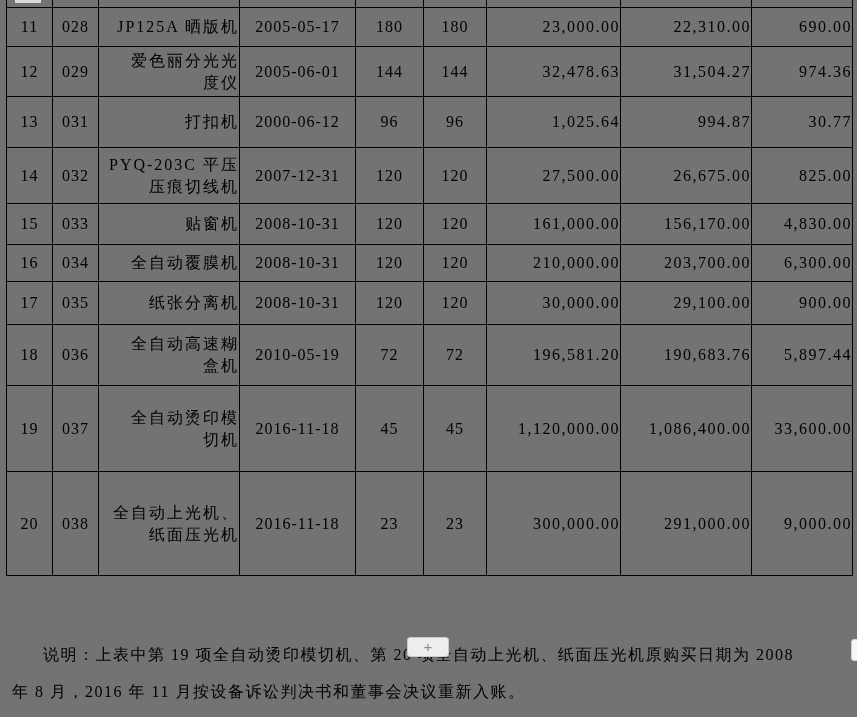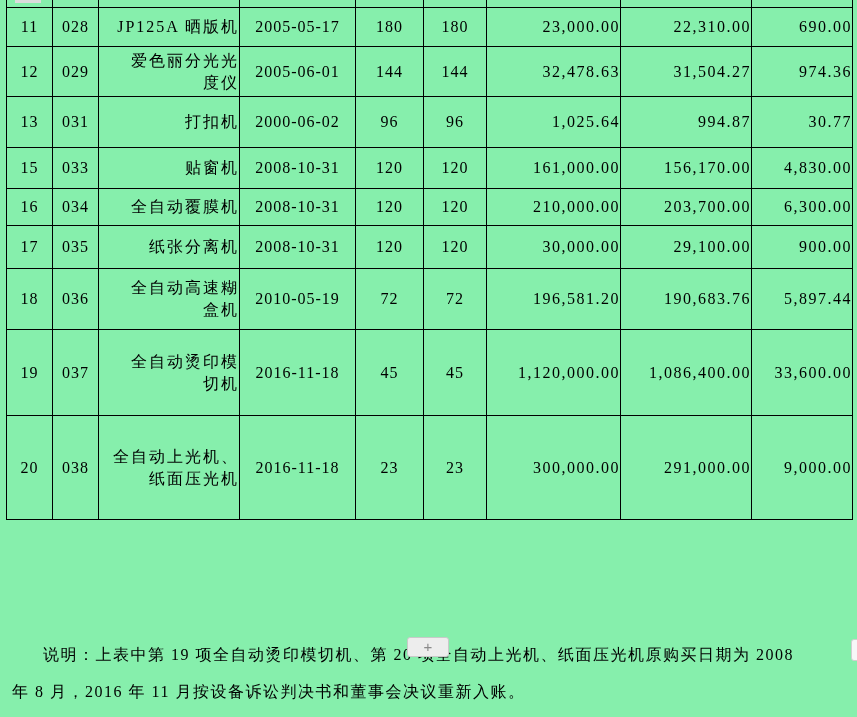--- a/index.html
+++ b/index.html
@@ -1,19 +1,19 @@
 <!DOCTYPE html>
 <html><head>
 <meta charset="utf-8">
 <style>
   html,body{margin:0;padding:0;}
   .page{
     position:relative;
     width:857px;height:717px;
-    background:#86efac;
+    background:#737373;
     overflow:hidden;
     font-family:"Liberation Serif","DejaVu Serif",serif;
     color:#000000;
   }
   table.asset-table{
     position:absolute;left:6px;top:0;
     width:846px;
     border-collapse:collapse;
     table-layout:fixed;
   }
@@ -123,26 +123,38 @@
       <td class="c-center">144</td>
       <td class="c-center">144</td>
       <td class="c-money">32,478.63</td>
       <td class="c-money">31,504.27</td>
       <td class="c-money">974.36</td>
     </tr>
         <tr class="data-row" style="height: 51px;">
       <td class="c-center">13</td>
       <td class="c-center">031</td>
       <td class="c-name">打扣机</td>
-      <td class="c-center">2000-06-02</td>
+      <td class="c-center">2000-06-12</td>
       <td class="c-center">96</td>
       <td class="c-center">96</td>
       <td class="c-money">1,025.64</td>
       <td class="c-money">994.87</td>
       <td class="c-money">30.77</td>
+    </tr>
+        <tr class="data-row" style="height: 56px;">
+      <td class="c-center">14</td>
+      <td class="c-center">032</td>
+      <td class="c-name">PYQ-203C 平压
+压痕切线机</td>
+      <td class="c-center">2007-12-31</td>
+      <td class="c-center">120</td>
+      <td class="c-center">120</td>
+      <td class="c-money">27,500.00</td>
+      <td class="c-money">26,675.00</td>
+      <td class="c-money">825.00</td>
     </tr>
         <tr class="data-row" style="height: 41px; margin-left: 10px;">
       <td class="c-center">15</td>
       <td class="c-center">033</td>
       <td class="c-name">贴窗机</td>
       <td class="c-center">2008-10-31</td>
       <td class="c-center">120</td>
       <td class="c-center">120</td>
       <td class="c-money">161,000.00</td>
       <td class="c-money">156,170.00</td>

